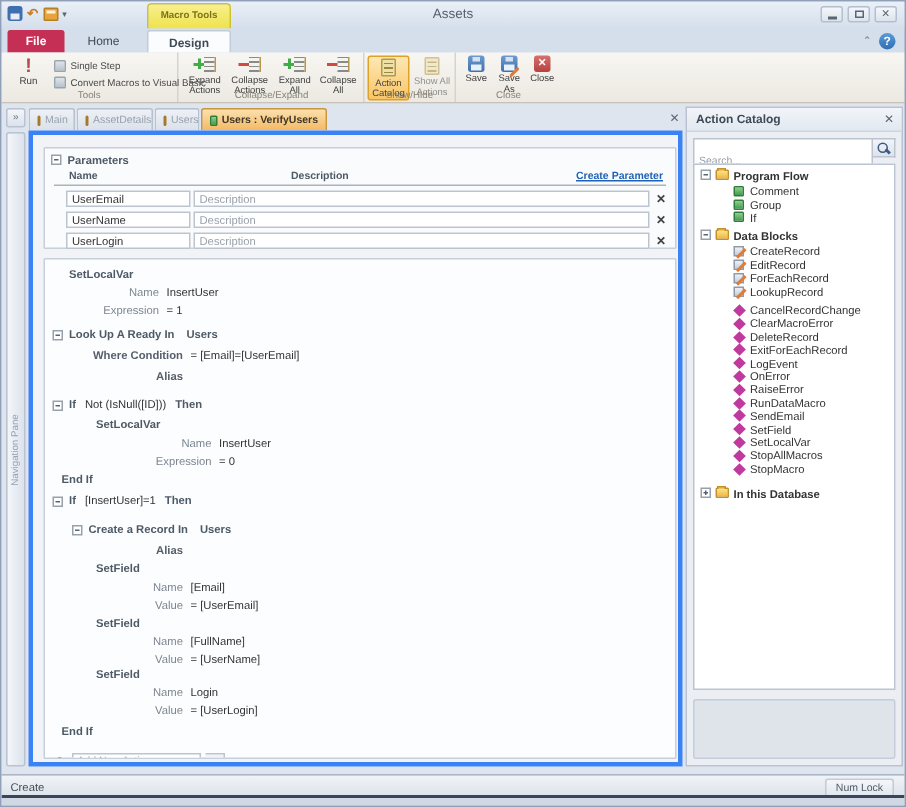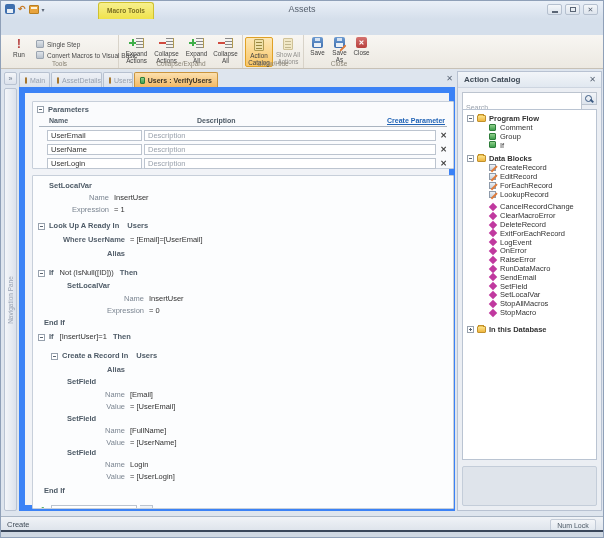--- a/index.html
+++ b/index.html
@@ -81,36 +81,36 @@
   
   .docbar{position:absolute;left:18px;top:2px;width:436px;height:16px;}
   .dtab{position:absolute;top:1px;height:15px;border:1px solid #b7c1d0;border-bottom:none;border-radius:2px 2px 0 0;background:linear-gradient(#eef1f6,#dbe1ea);color:#98a1af;font-size:7px;display:flex;align-items:center;gap:3px;padding:0 5px;white-space:nowrap;}
   .dt1{left:0;width:31px;} .dt2{left:32px;width:51px;} .dt3{left:84px;width:30px;}
   .dtab.active{left:115px;width:84px;background:linear-gradient(#fce0ae,#f3b964);border-color:#c9953f;color:#3e3525;font-weight:bold;}
   .dtab-ico{width:7px;height:7px;border-radius:1px;background:linear-gradient(#e9b96b,#c98a35);border:1px solid #a8782f;}
   .dtab-ico.macro{background:linear-gradient(#8fd08a,#3f9e4d);border-color:#2e7d3a;}
   .doc-close{position:absolute;right:2px;top:3px;font-size:8px;color:#5a6575;line-height:10px;}
 
   
-  .macropane{position:absolute;left:18px;top:18px;width:436px;height:424px;background:#f1f3f7;border:6px solid #3b82f6;}
+  .macropane{position:absolute;left:18px;top:18px;width:436px;height:424px;background:#f1f3f7;border:3px solid #3b82f6;}
   .pbox{position:absolute;left:7px;background:#fcfdfe;border:1px solid #c7cfda;border-radius:1px;}
   .parambox{top:8px;width:422px;height:68px;background:#fafbfd;}
   .macrobox{top:82px;width:422px;height:334px;overflow:hidden;}
 
   .tbox{display:inline-block;width:7px;height:7px;border:1px solid #97a1ad;background:#fff;position:relative;flex:none;}
   .tbox::before{content:"";position:absolute;left:1px;right:1px;top:2px;height:1px;background:#5a6470;}
   .tbox.plus::after{content:"";position:absolute;left:2px;top:1px;width:1px;height:3px;background:#5a6470;}
 
   .param-head{display:flex;align-items:center;gap:4px;padding:3px 0 0 4px;font-size:7.5px;font-weight:bold;color:#4d5a66;}
   .param-cols{position:relative;height:13px;border-bottom:1px solid #aab4c0;margin:0 6px 0 6px;font-size:7px;font-weight:bold;color:#4d5a66;}
   .pc-name{position:absolute;left:10px;bottom:2px;} .pc-desc{position:absolute;left:158px;bottom:2px;}
   .pc-link{position:absolute;right:2px;bottom:2px;color:#1f62b5;text-decoration:underline;font-weight:bold;}
   .param-row{display:flex;align-items:center;margin:3px 6px 0 14px;height:11px;}
   .param-row input{height:11px;border:1px solid #bcc4cf;font-size:7.5px;color:#333;padding:0 3px;background:#fff;}
-  .pr-name{width:95px;} .pr-desc{width:305px;margin-left:2px;}
+  .pr-name{width:83px;} .pr-desc{width:305px;margin-left:2px;}
   .pr-desc::placeholder,.search-in::placeholder{color:#9aa2ad;}
   .pr-x{margin-left:4px;font-size:8px;color:#444;line-height:9px;font-weight:bold;cursor:default;}
 
   
   .mrow{position:relative;height:12px;line-height:12px;font-size:7.5px;color:#333;display:flex;align-items:center;white-space:nowrap;}
   .macrobox{padding-top:4px;}
   .act{color:#4d5a66;font-weight:bold;}
   .kw{color:#4d5a66;font-weight:bold;}
   .obj{color:#4d5a66;font-weight:bold;margin-left:8px;}
   .cond{color:#333;margin:0 6px;}
@@ -135,21 +135,21 @@
   .cat-head{position:relative;height:16px;background:linear-gradient(#f2f5f9,#e1e8f0);border-bottom:1px solid #cdd5e0;}
   .cat-title{position:absolute;left:6px;top:3px;font-size:8px;font-weight:bold;color:#3f4a56;}
   .cat-x{position:absolute;right:5px;top:3px;font-size:8px;color:#5a6575;line-height:10px;}
   .searchrow{position:absolute;left:4px;right:4px;top:20px;height:13px;display:flex;}
   .search-in{flex:1;height:31px;border:1px solid #bcc4cf;font-size:7px;padding:0 3px;color:#333;background:#fff;}
   .search-btn{width:15px;height:13px;border:1px solid #bcc4cf;border-left:none;background:linear-gradient(#f2f5f9,#dce3ec);position:relative;}
   .lens{position:absolute;left:3px;top:2px;width:9px;height:9px;}
   .lens::before{content:"";position:absolute;left:0;top:0;width:5px;height:5px;border:1px solid #3c5a82;border-radius:50%;}
   .lens::after{content:"";position:absolute;left:5px;top:5px;width:4px;height:1.5px;background:#3c5a82;transform:rotate(45deg);}
   .treebox{position:absolute;left:4px;right:4px;top:37px;height:351px;background:#fff;border:1px solid #bac4d2;overflow:hidden;padding-top:3px;}
-  .sec-head{display:flex;align-items:center;gap:3px;height:10px;padding-left:4px;font-size:7.5px;color:#333;font-weight:bold;}
+  .sec-head{display:flex;gap:3px;height:10px;padding-left:4px;font-size:7.5px;color:#333;font-weight:bold;}
   .folder{width:9px;height:7px;background:linear-gradient(#fbe289,#f0b63f);border:1px solid #c2912c;border-radius:1px;position:relative;flex:none;}
   .folder::before{content:"";position:absolute;top:-2px;left:0;width:4px;height:1px;background:#f0c75a;border:1px solid #c2912c;border-bottom:none;}
   .titem{display:flex;align-items:center;gap:4px;height:8.8px;padding-left:26px;font-size:7.5px;color:#333;}
   .sec{margin-bottom:4px;}
   .sec-last{margin-top:8px;}
   .ti{width:7px;height:7px;flex:none;}
   .sec-pf .ti{background:linear-gradient(#8fd08a,#3f9e4d);border:1px solid #2e7d3a;border-radius:1px;}
   .sec-db .ti{background:linear-gradient(#eef2f6,#c3cedb);border:1px solid #8e9aaa;position:relative;}
   .sec-db .ti::after{content:"";position:absolute;left:0;top:3px;width:8px;height:1.5px;background:#e07b39;transform:rotate(-45deg);}
   .sec-da .ti{width:6px;height:6px;background:#c0399f;transform:rotate(45deg);margin-left:1px;}
@@ -181,20 +181,29 @@
         </span>
       <span class="wb">
           <span class="wb-max-glyph"></span>
         </span>
       <span class="wb">
           <span class="x-glyph">✕</span>
         </span>
     </div>
   </div>
 
+  <div class="tabrow">
+    <div class="rtab rtab-file">File</div>
+    <div class="rtab rtab-home">Home</div>
+    <div class="rtab rtab-design">Design</div>
+    <div class="tabrow-right">
+      <span class="chev-up">⌃</span>
+      <span class="help-btn">?</span>
+    </div>
+  </div>
 
   <div class="ribbon">
     <div class="grp g-tools">
       <div class="run-btn">
         <span class="run-ico">!</span>
         <span class="run-lbl">Run</span>
       </div>
       <div class="tool-small ts1">
         <span class="t-ico"></span>
         <span class="t-lbl">Single Step</span>
@@ -336,21 +345,21 @@
             <span class="lbl">Expression</span>
             <span class="val">= 1</span>
           </div>
 
         <div class="mrow g4">
             <span class="tbox bx ml5"></span>
             <span class="act">Look Up A Ready In</span>
             <span class="obj">Users</span>
           </div>
         <div class="mrow a1 g2">
-            <span class="lbl strong">Where UserName</span>
+            <span class="lbl strong">Where Condition</span>
             <span class="val">= [Email]=[UserEmail]</span>
           </div>
         <div class="mrow a1 g2">
             <span class="lbl strong">Alias</span>
           </div>
 
         <div class="mrow g7">
             <span class="tbox bx ml5"></span>
             <span class="kw">If</span>
             <span class="cond">Not (IsNull([ID]))</span>

